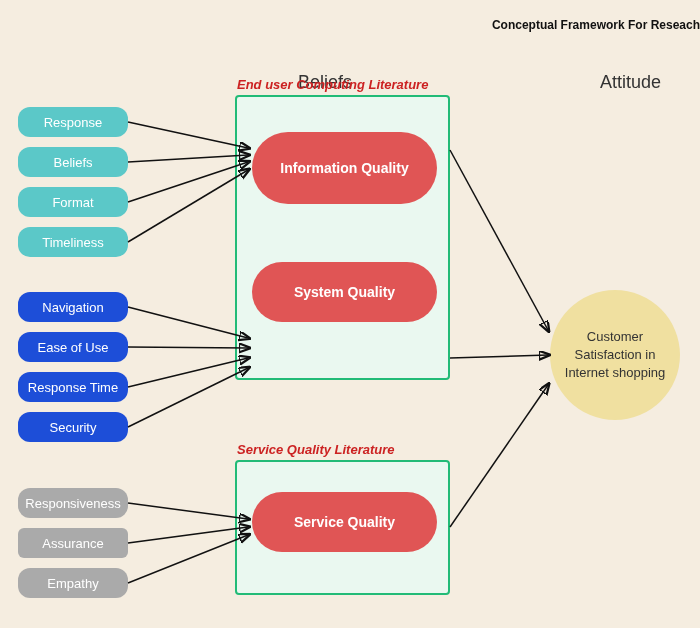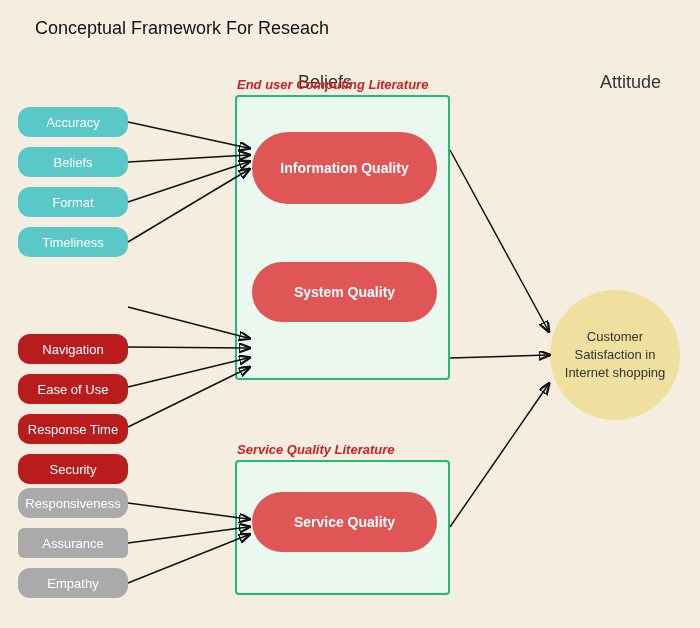--- a/index.html
+++ b/index.html
@@ -5,44 +5,45 @@
     * { box-sizing: border-box; margin: 0; padding: 0; }
     body {
       background: #f5ede0;
       font-family: Arial, sans-serif;
       width: 700px;
       height: 628px;
       overflow: hidden;
       position: relative;
     }
     .title {
-      font-size: 18px;
-      font-weight: normal;
+      font-size: 12px;
+      font-weight: bold;
       padding: 18px 0 0 35px;
       color: #111;
+      text-align: right;
     }
     .col-label {
       font-size: 18px;
       color: #333;
     }
 
     
     .left-item {
       position: absolute;
       border-radius: 12px;
       padding: 6px 12px;
       font-size: 13px;
       color: #fff;
       white-space: nowrap;
       display: flex; align-items: center; justify-content: center;
       width: 110px;
       height: 30px;
     }
     .cyan { background: #5bc8c8; color: #fff; }
-    .blue { background: #b91c1c; color: #fff; margin-top: 42px; }
+    .blue { background: #1d4ed8; color: #fff; }
     .gray { background: #aaaaaa; color: #fff; }
 
     
     .center-box {
       position: absolute;
       border: 2.5px solid #22bb77;
       border-radius: 4px;
       background: #eaf8f0;
     }
     .center-oval {
@@ -89,21 +90,21 @@
     }
   </style>
 </head>
 <body>
 
 <div class="title">Conceptual Framework For Reseach</div>
 
 <div class="col-label" style="position:absolute;top:72px;left:298px;">Beliefs</div>
 <div class="col-label" style="position:absolute;top:72px;left:600px;">Attitude</div>
 
-<div class="left-item cyan" style="top:107px;left:18px;">Accuracy</div>
+<div class="left-item cyan" style="top:107px;left:18px;">Response</div>
 <div class="left-item cyan" style="top:147px;left:18px;">Beliefs</div>
 <div class="left-item cyan" style="top:187px;left:18px;">Format</div>
 <div class="left-item cyan" style="top:227px;left:18px;">Timeliness</div>
 
 <div class="left-item blue" style="top:292px;left:18px;">Navigation</div>
 <div class="left-item blue" style="top:332px;left:18px;">Ease of Use</div>
 <div class="left-item blue" style="top:372px;left:18px;">Response Time</div>
 <div class="left-item blue" style="top:412px;left:18px;">Security</div>
 
 <div class="left-item gray" style="top:488px;left:18px;">Responsiveness</div>

